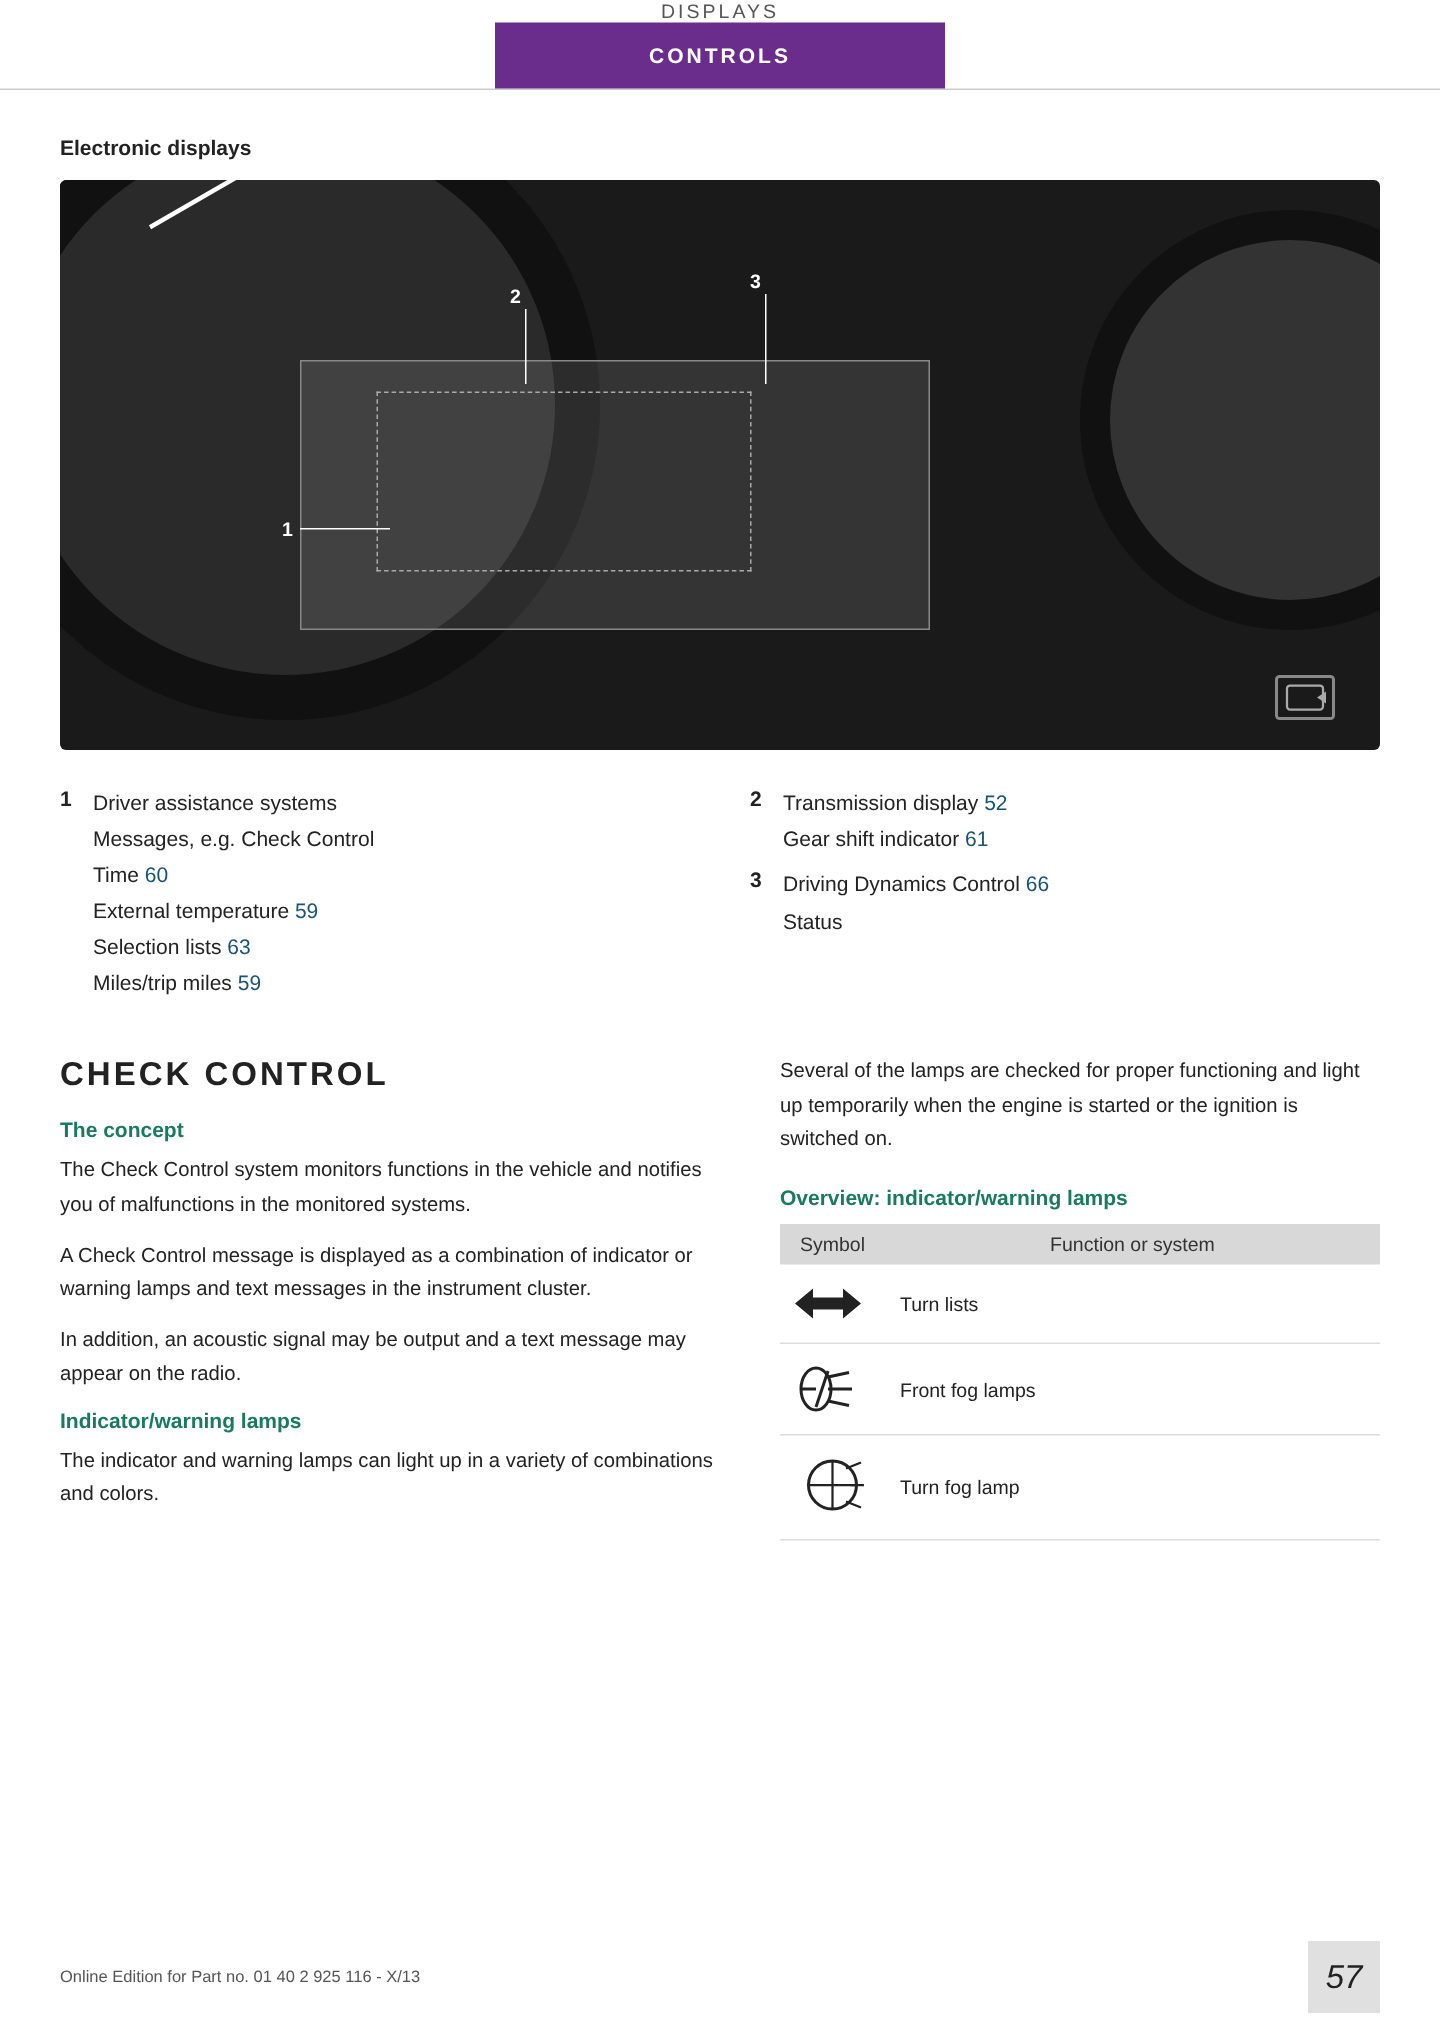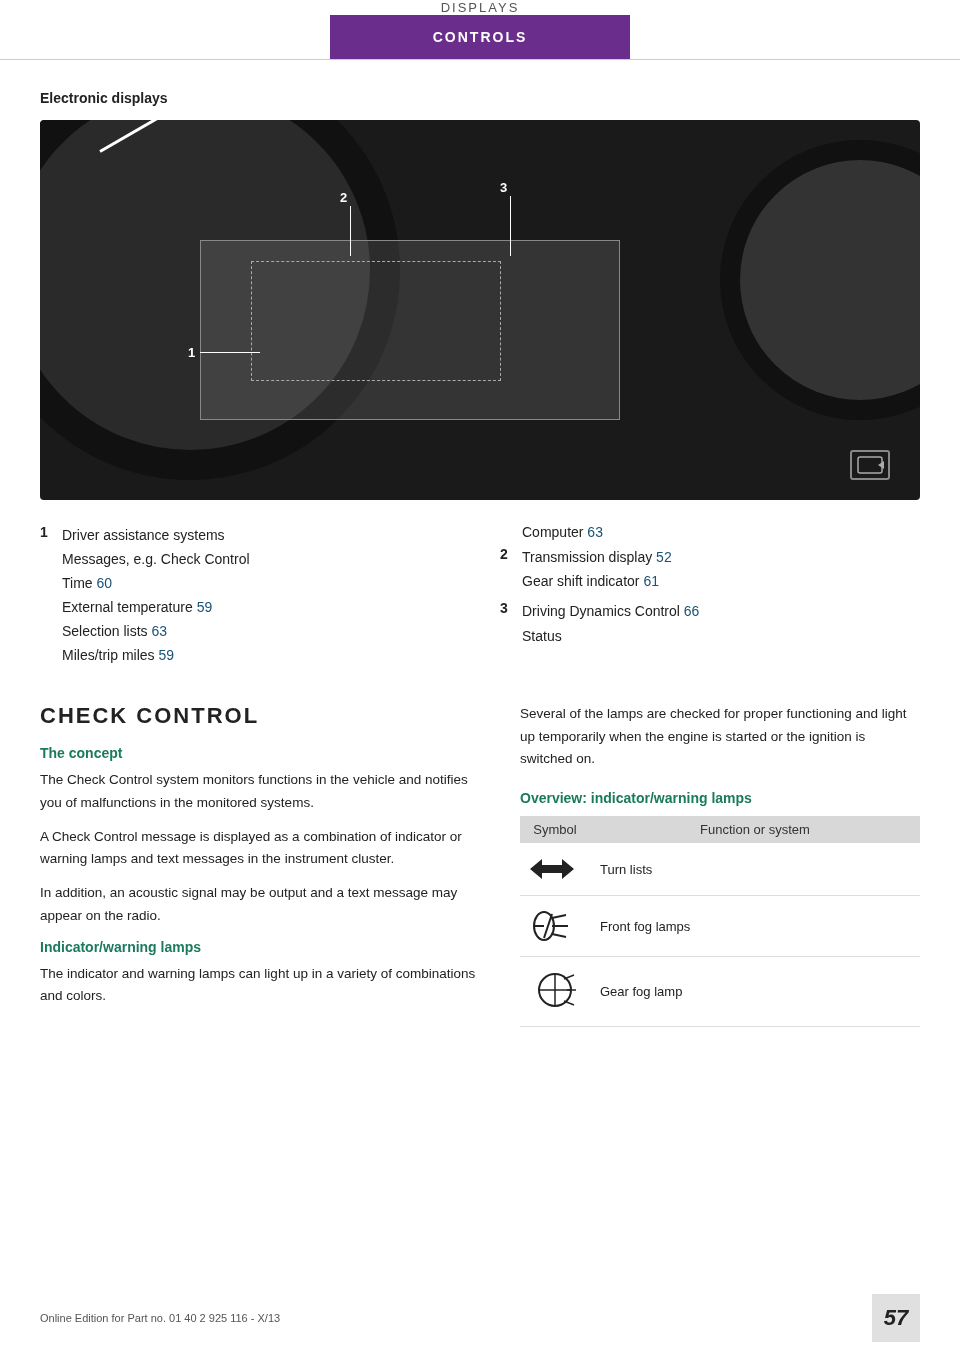--- a/index.html
+++ b/index.html
@@ -301,21 +301,21 @@
       right: 0;
       display: flex;
       align-items: center;
       justify-content: space-between;
       padding: 0 40px;
       font-size: 11px;
       color: #555;
     }
     .page-num {
       font-size: 22px;
-      font-weight: bold;
+      font-weight: normal;
       color: #222;
       background: #e0e0e0;
       width: 48px;
       height: 48px;
       display: flex;
       align-items: center;
       justify-content: center;
       font-style: italic;
     }
   </style>
@@ -364,23 +364,20 @@
           <span class="item-main">Driver assistance systems</span>
           <span class="sub-item">Messages, e.g. Check Control</span>
           <span class="sub-item">Time&nbsp;<span class="page-ref">60</span></span>
           <span class="sub-item">External temperature&nbsp;<span class="page-ref">59</span></span>
           <span class="sub-item">Selection lists&nbsp;<span class="page-ref">63</span></span>
           <span class="sub-item">Miles/trip miles&nbsp;<span class="page-ref">59</span></span>
         </div>
       </div>
     </div>
     <div class="numbered-col">
-      <div style="margin-bottom:6px; padding-left:22px;">
-        Computer&nbsp;<span class="page-ref">63</span>
-      </div>
       <div class="numbered-item" style="margin-bottom:6px;">
         <span class="num">2</span>
         <div class="item-content">
           <span class="item-main">Transmission display&nbsp;<span class="page-ref">52</span></span>
           <span class="sub-item">Gear shift indicator&nbsp;<span class="page-ref">61</span></span>
         </div>
       </div>
       <div class="numbered-item">
         <span class="num">3</span>
         <div class="item-content">
@@ -451,21 +448,21 @@
 
                   <line x1="21" y1="5" x2="21" y2="37" stroke="#222" stroke-width="1.5"></line>
                   <line x1="5" y1="21" x2="37" y2="21" stroke="#222" stroke-width="1.5"></line>
 
                   <line x1="30" y1="10" x2="40" y2="6" stroke="#222" stroke-width="1.5"></line>
                   <line x1="33" y1="21" x2="42" y2="21" stroke="#222" stroke-width="1.5"></line>
                   <line x1="30" y1="32" x2="40" y2="36" stroke="#222" stroke-width="1.5"></line>
                 </svg>
               </div>
             </td>
-            <td>Gear fog lamp</td>
+            <td>Turn fog lamp</td>
           </tr>
         </tbody>
       </table>
     </div>
   </div>
 
 </div>
 
 <div class="page-footer">
   <span>Online Edition for Part no. 01 40 2 925 116 - X/13</span>

